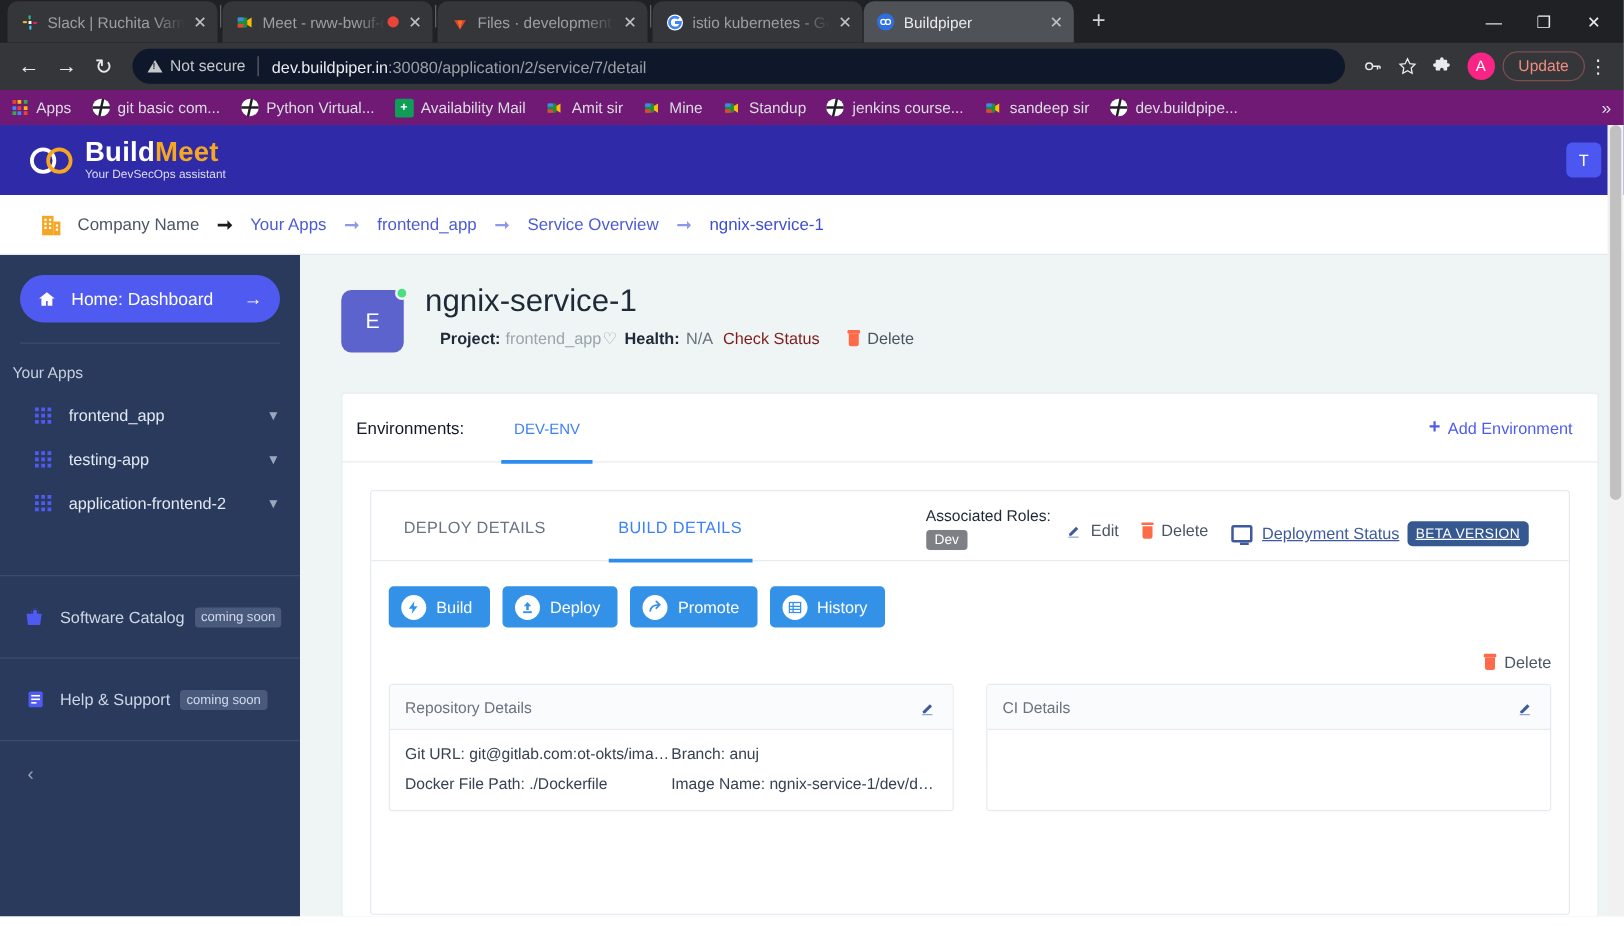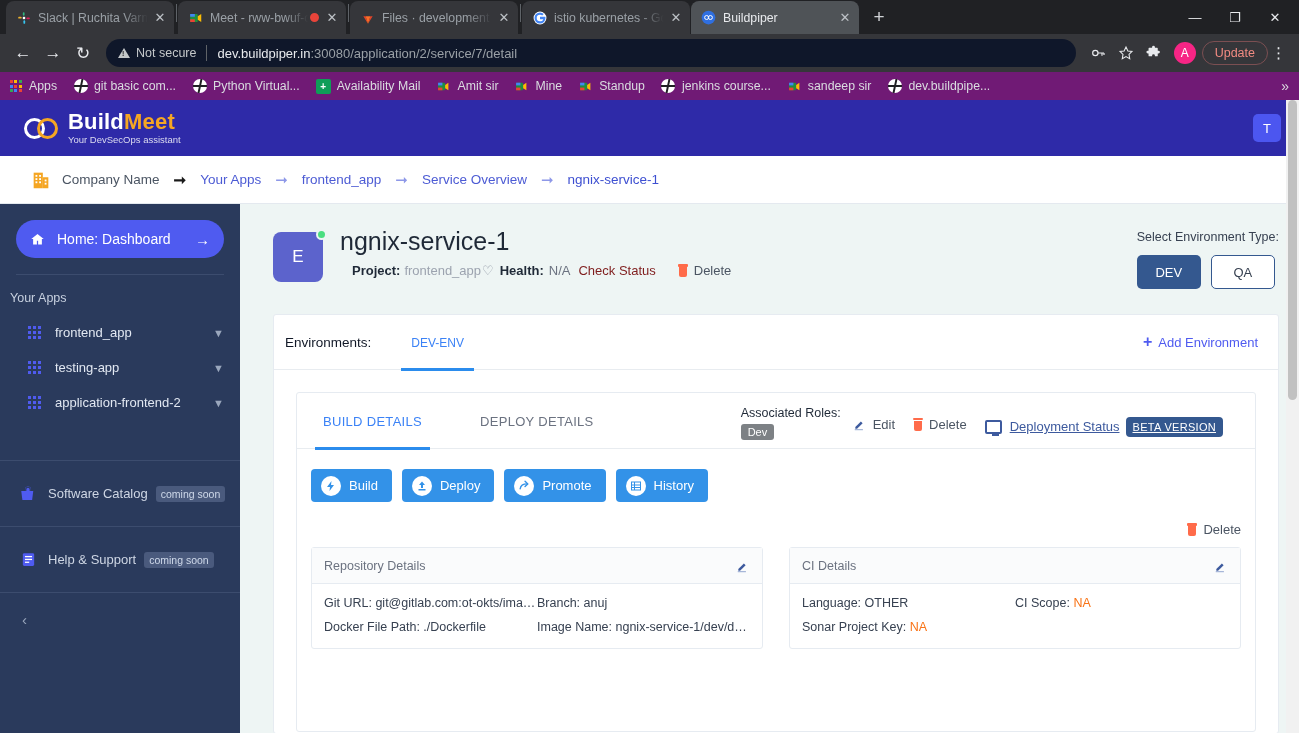--- a/index.html
+++ b/index.html
@@ -693,44 +693,37 @@
             <span class="na">N/A</span>
             <span class="lnk">Check Status</span>
             <span class="del-link">
               <span class="trash"></span>
               <span>Delete</span>
             </span>
           </div>
         </div>
       </div>
 
-      <div class="env-type">
-        <div class="lbl">Select Environment Type:</div>
-        <div class="btns">
-          <div class="env-btn on">DEV</div>
-          <div class="env-btn off">QA</div>
-        </div>
-      </div>
 
       <div class="outer-card">
 
         <div class="env-tabs">
           <span class="etl">Environments:</span>
           <span class="env-tab">DEV-ENV</span>
           <span class="add-env">
             <span class="plus">+</span>
             <span>Add Environment</span>
           </span>
         </div>
 
         <div class="inner-card">
 
           <div class="detail-tabs">
+            <span class="dtab">DEPLOY DETAILS</span>
             <span class="dtab active">BUILD DETAILS</span>
-            <span class="dtab">DEPLOY DETAILS</span>
 
             <div class="roles-area">
               <div class="roles-col">
                 <div class="rlbl">Associated Roles:</div>
                 <span class="role-chip">Dev</span>
               </div>
               <span class="act">
                 <span class="pencil">
                   <svg width="14" height="14" viewBox="0 0 24 24">
                       <path d="M4 17l9.5-9.5 3 3L7 20H4z" fill="#3d5a9e"></path>
@@ -823,30 +816,20 @@
             <div class="mini-card">
               <div class="mini-head">
                 <span>CI Details</span>
                 <span class="pencil">
                   <svg width="14" height="14" viewBox="0 0 24 24">
                       <path d="M4 17l9.5-9.5 3 3L7 20H4z" fill="#3d5a9e"></path>
                       <rect x="3" y="21" width="14" height="1.6" fill="#8aa0cc"></rect>
                     </svg>
                 </span>
               </div>
-              <div class="mini-body">
-                <div class="mini-row">
-                  <div><span>Language: </span><span>OTHER</span></div>
-                  <div><span>CI Scope: </span><span class="na-or">NA</span></div>
-                </div>
-                <div class="mini-row" style="margin-bottom:0">
-                  <div><span>Sonar Project Key: </span><span class="na-or">NA</span></div>
-                  <div></div>
-                </div>
-              </div>
             </div>
 
           </div>
         </div>
       </div>
     </div>
   </div>
 
   <div class="pagescroll">
     <div class="thumb"></div>

